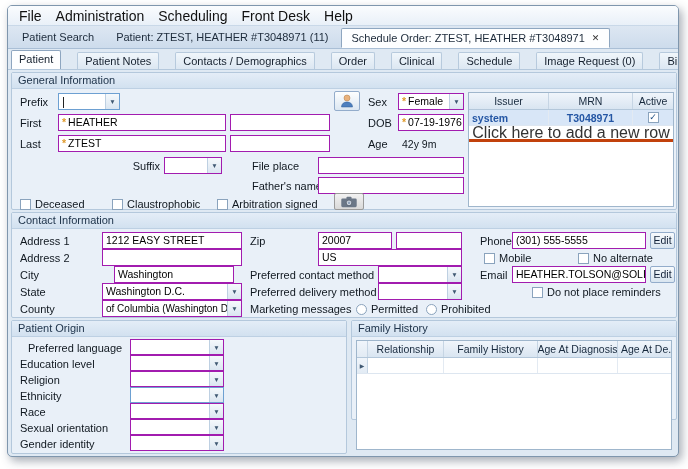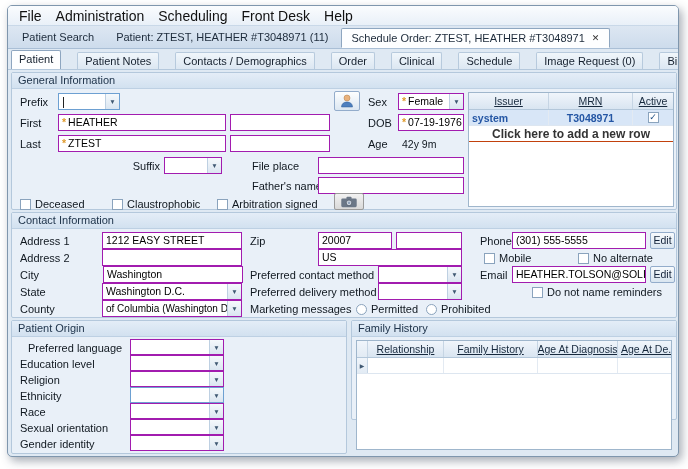--- a/index.html
+++ b/index.html
@@ -59,27 +59,27 @@
   .chk { position:absolute; display:flex; align-items:center; gap:4px; font-size:11px; height:14px; white-space:nowrap; }
   .box { width:11px; height:11px; background:#fff; border:1px solid #8aa3bd; flex:none;
     display:flex; align-items:center; justify-content:center; font-size:9px; line-height:9px; color:#215084; }
   .rad { width:11px; height:11px; border-radius:50%; background:#fff; border:1px solid #8aa3bd; flex:none; }
   .static { position:absolute; font-size:10.5px; line-height:16px; white-space:nowrap; }
   
   .grid { position:absolute; background:#fff; border:1px solid #9fb6cc; overflow:hidden; }
   .g-h { display:flex; background:linear-gradient(#f0f5fb,#d9e5f1); border-bottom:1px solid #b3c7da;
     height:17px; font-size:10.5px; color:#17293d; }
   .g-hc { display:flex; align-items:center; justify-content:center; border-right:1px solid #c6d5e4;
-    overflow:hidden; white-space:nowrap;text-decoration:underline; }
+    overflow:hidden; white-space:nowrap; }
   .g-r { display:flex; height:16px; font-size:10.5px; border-bottom:1px solid #dde6f0; align-items:stretch; }
   .g-c { display:flex; align-items:center; padding:0 3px; border-right:1px solid #e3eaf2; overflow:hidden; white-space:nowrap; }
   .sel { background:#d8e6f7; }
   .blue { color:#2456a4; font-weight:bold; }
   .addrow { height:16px; display:flex; align-items:center; justify-content:center;
-    font-size:12px; color:#333; border-bottom:1px solid #c2410c;font-weight:bold; }
+    font-size:16px; color:#333; border-bottom:3px solid #c2410c; }
   .ind { width:11px; background:linear-gradient(#f0f5fb,#e2ebf4); border-right:1px solid #c6d5e4;
     display:flex; align-items:center; justify-content:center; font-size:6px; color:#3f5872; }
 </style>
 </head>
 <body>
 
 <div class="stage">
   <div class="window">
 
     <div class="menubar">
@@ -220,21 +220,21 @@
       <div class="chk" style="left:472px;top:38px">
         <span class="box"></span>
         <span>Mobile</span>
       </div>
       <div class="chk" style="left:566px;top:38px">
         <span class="box"></span>
         <span>No alternate</span>
       </div>
 
       <div class="lbl" style="left:8px;top:54px">City</div>
-      <div class="fld" style="left:91px;top:53px;width:140px">Washington</div>
+      <div class="fld" style="left:102px;top:53px;width:120px">Washington</div>
       <div class="lbl" style="left:238px;top:54px">Preferred contact method</div>
       <div class="fld combo" style="left:366px;top:53px;width:84px">
         <span></span>
         <span class="arr">▼</span>
       </div>
       <div class="lbl" style="left:468px;top:54px">Email</div>
       <div class="fld" style="left:500px;top:53px;width:134px">HEATHER.TOLSON@SOLISMAMMO.CC</div>
       <div class="btn" style="left:638px;top:53px;width:25px">Edit</div>
 
       <div class="lbl" style="left:8px;top:71px">State</div>
@@ -242,21 +242,21 @@
         <span>Washington D.C.</span>
         <span class="arr">▼</span>
       </div>
       <div class="lbl" style="left:238px;top:71px">Preferred delivery method</div>
       <div class="fld combo" style="left:366px;top:70px;width:84px">
         <span></span>
         <span class="arr">▼</span>
       </div>
       <div class="chk" style="left:520px;top:72px">
         <span class="box"></span>
-        <span>Do not name reminders</span>
+        <span>Do not place reminders</span>
       </div>
 
       <div class="lbl" style="left:8px;top:88px">County</div>
       <div class="fld combo" style="left:90px;top:87px;width:140px;font-size:10px">
         <span>of Columbia (Washington D.C.)</span>
         <span class="arr">▼</span>
       </div>
       <div class="lbl" style="left:238px;top:88px">Marketing messages</div>
       <div class="chk" style="left:344px;top:89px">
         <span class="rad"></span>

